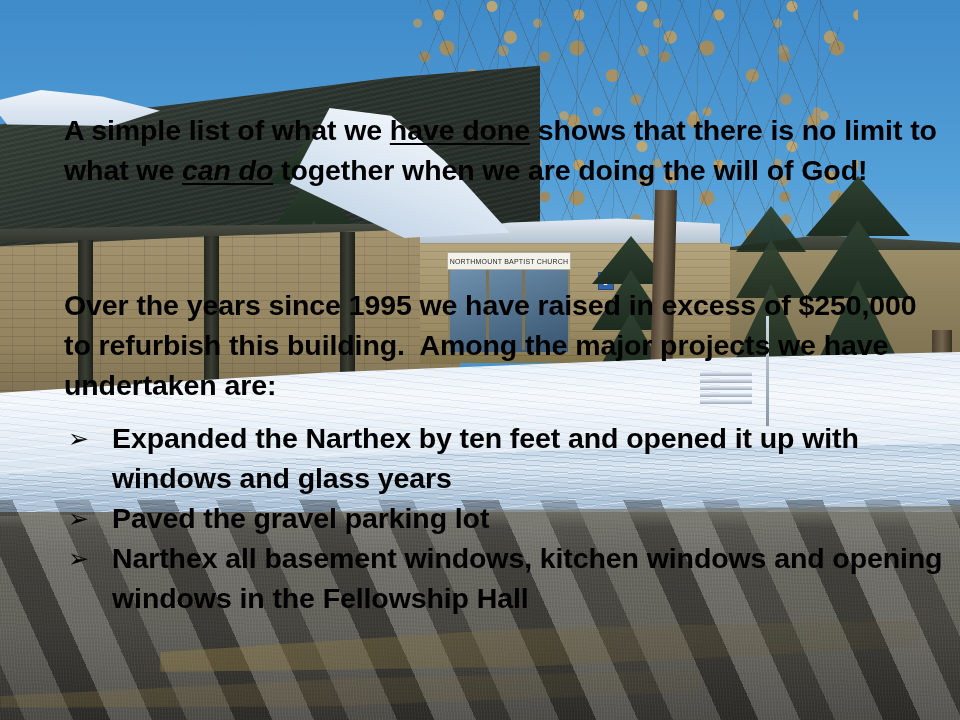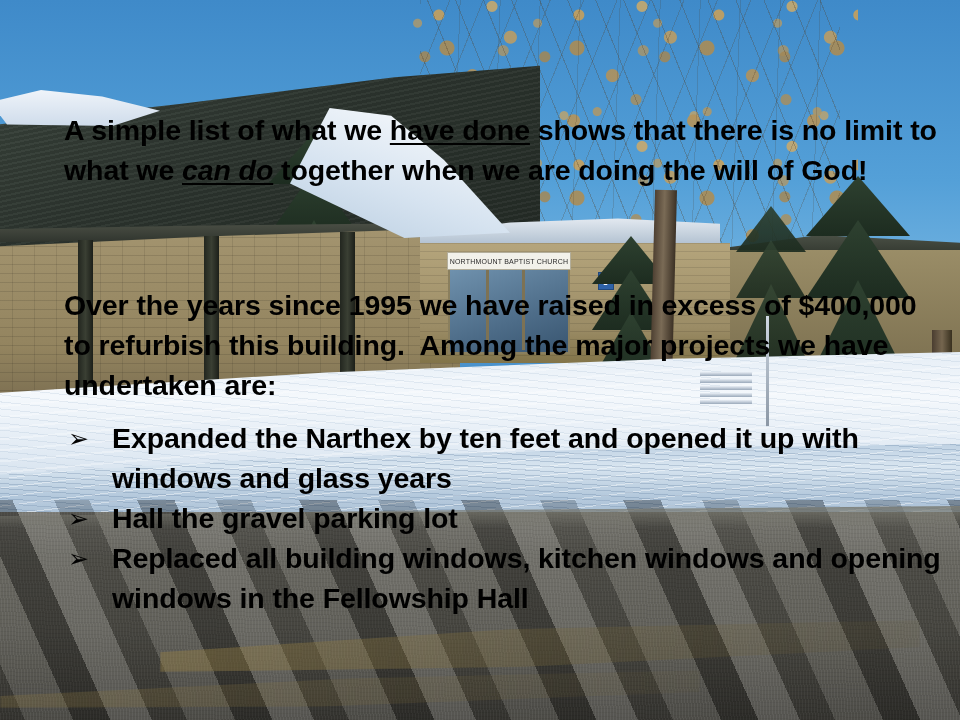--- a/index.html
+++ b/index.html
@@ -374,34 +374,34 @@
     <div class="road-bands"></div>
     <div class="road-edge"></div>
     <div class="road-sand"></div>
     <div class="road-sand2"></div>
   </div>
 
   <div class="text-layer">
 
     <div class="para para-intro"><span>A simple list of what we </span><span class="u">have done</span><span> shows that there is no limit to what we </span><span class="ui">can do</span><span> together when we are doing the will of God!</span></div>
 
-    <div class="para para-body">Over the years since 1995 we have raised in excess of $400,000 to refurbish this building.  Among the major projects we have undertaken are:</div>
+    <div class="para para-body">Over the years since 1995 we have raised in excess of $250,000 to refurbish this building.  Among the major projects we have undertaken are:</div>
 
     <div class="bullets">
 
       <div class="bullet">
         <span class="bullet-marker">➢</span>
         <span class="bullet-text">Expanded the Narthex by ten feet and opened it up with windows and glass years</span>
       </div>
 
       <div class="bullet">
         <span class="bullet-marker">➢</span>
-        <span class="bullet-text">Hall the gravel parking lot</span>
+        <span class="bullet-text">Paved the gravel parking lot</span>
       </div>
 
       <div class="bullet">
         <span class="bullet-marker">➢</span>
-        <span class="bullet-text">Replaced all building windows, kitchen windows and opening windows in the Fellowship Hall</span>
+        <span class="bullet-text">Narthex all basement windows, kitchen windows and opening windows in the Fellowship Hall</span>
       </div>
 
     </div>
   </div>
 </div>
 
 </body></html>

